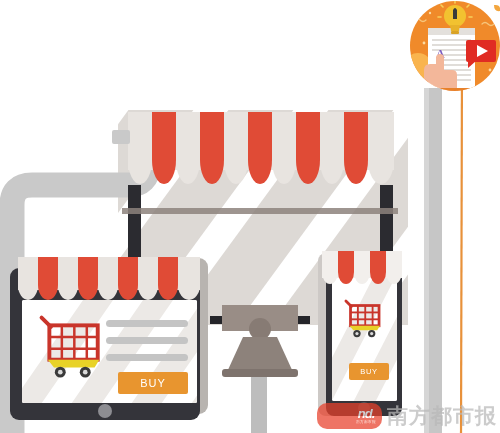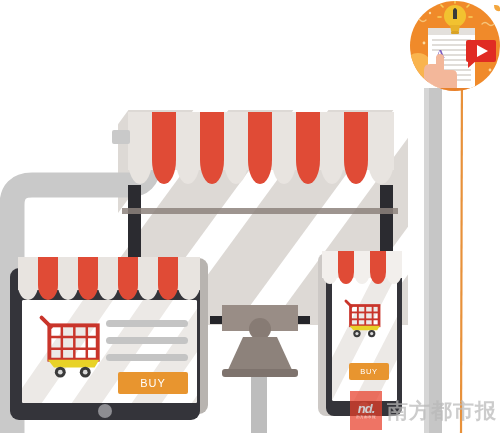--- a/index.html
+++ b/index.html
@@ -9,23 +9,24 @@
     width:500px;height:433px;overflow:hidden;
   }
   #stage{position:relative;width:500px;height:433px;background:#ffffff;overflow:hidden;}
   svg.layer{position:absolute;left:0;top:0;width:500px;height:433px;display:block;}
   .wm{
     position:absolute;right:3px;bottom:3px;
     display:flex;align-items:center;gap:5px;
     opacity:.72;
   }
   .wm-logo{
-    width:32px;height:39px;border-radius:0;background:#e8402a;
+    width:32px;height:26px;border-radius:10px;background:#e8402a;
     display:flex;flex-direction:column;align-items:center;justify-content:center;
     line-height:1;
+    padding-left:33px;
   }
   .wm-logo .wm-mark{color:#fff;font-size:13px;font-weight:bold;font-style:italic;letter-spacing:-1px;}
   .wm-logo .wm-sub{color:#ffd9d2;font-size:3.6px;letter-spacing:.4px;margin-top:1px;}
   .wm-cn{
     color:#b9b9b9;font-size:21px;letter-spacing:1px;font-weight:bold;
     font-family:"DejaVu Sans", sans-serif;
   }
 </style>
 </head>
 <body>

